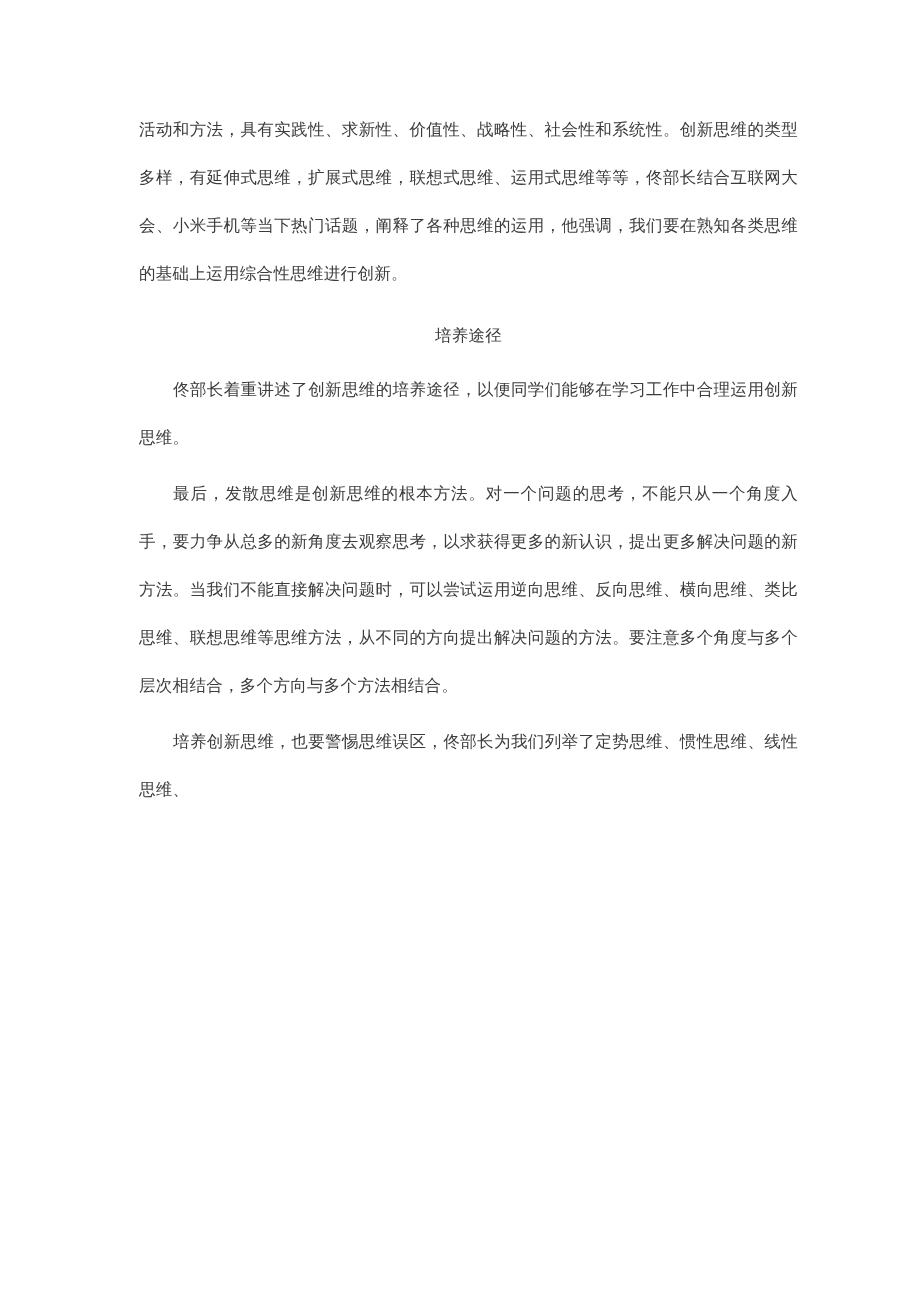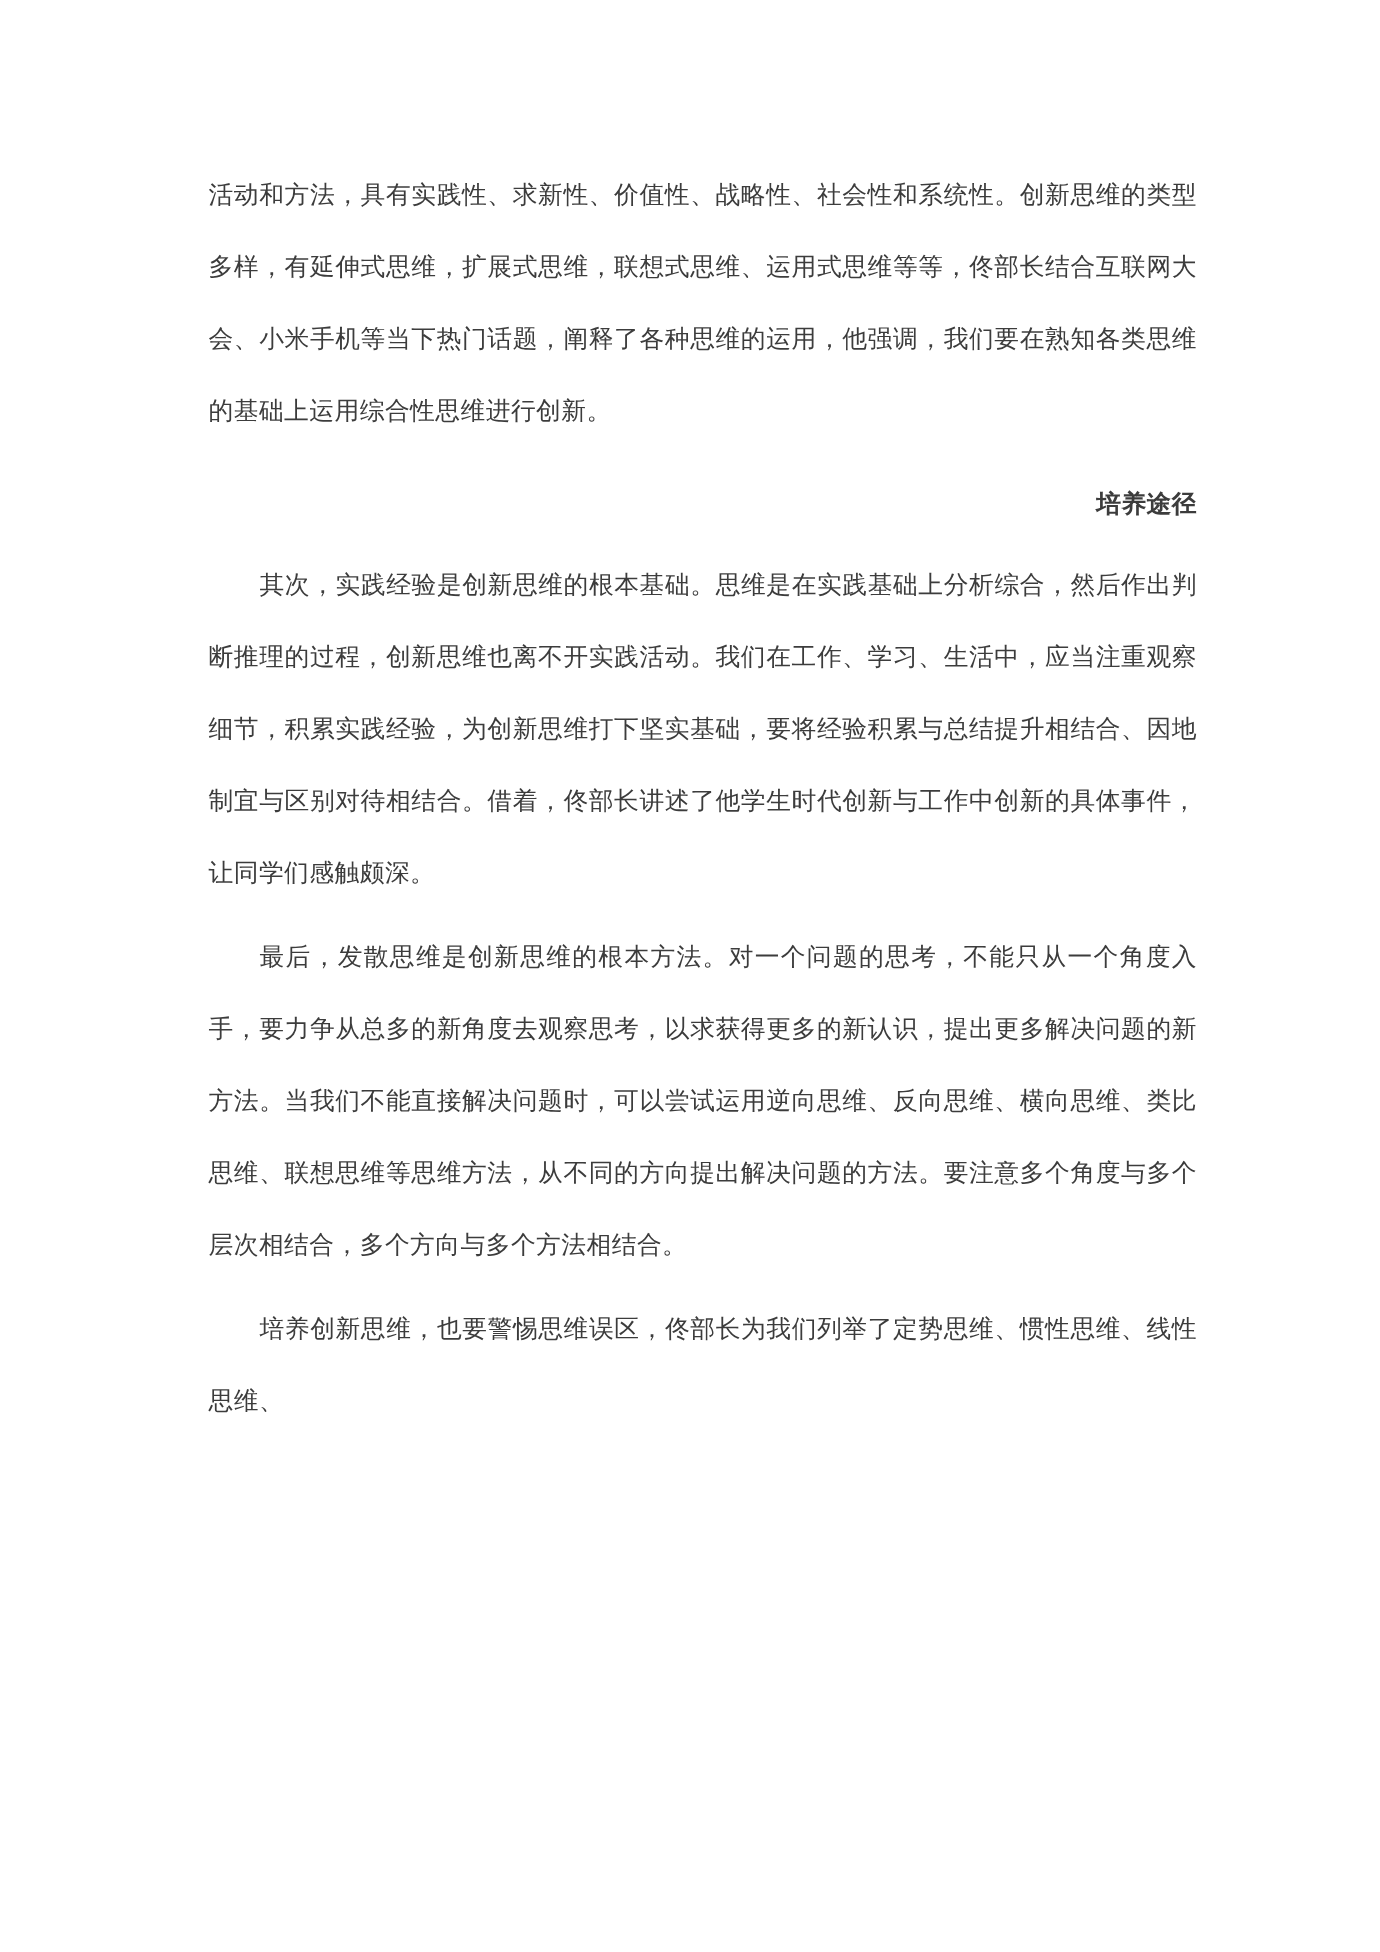--- a/index.html
+++ b/index.html
@@ -30,35 +30,35 @@
     text-justify: inter-ideograph;
     letter-spacing: 0.3px;
     word-break: break-all;
   }
   .para.indent {
     text-indent: 34px;
   }
   .section-heading {
     margin: 14px 0 6px 0;
     font-size: 16.5px;
-    font-weight: bold;
+    font-weight: normal;
     line-height: 48px;
-    text-align: right;
+    text-align: center;
     letter-spacing: 0.3px;
   }
 </style>
 </head>
 <body>
 
 <div class="page">
   <p class="para">活动和方法，具有实践性、求新性、价值性、战略性、社会性和系统性。创新思维的类型多样，有延伸式思维，扩展式思维，联想式思维、运用式思维等等，佟部长结合互联网大会、小米手机等当下热门话题，阐释了各种思维的运用，他强调，我们要在熟知各类思维的基础上运用综合性思维进行创新。</p>
 
   <h2 class="section-heading">培养途径</h2>
 
+  <p class="para indent">佟部长着重讲述了创新思维的培养途径，以便同学们能够在学习工作中合理运用创新思维。</p>
 
 
-  <p class="para indent">其次，实践经验是创新思维的根本基础。思维是在实践基础上分析综合，然后作出判断推理的过程，创新思维也离不开实践活动。我们在工作、学习、生活中，应当注重观察细节，积累实践经验，为创新思维打下坚实基础，要将经验积累与总结提升相结合、因地制宜与区别对待相结合。借着，佟部长讲述了他学生时代创新与工作中创新的具体事件，让同学们感触颇深。</p>
 
   <p class="para indent">最后，发散思维是创新思维的根本方法。对一个问题的思考，不能只从一个角度入手，要力争从总多的新角度去观察思考，以求获得更多的新认识，提出更多解决问题的新方法。当我们不能直接解决问题时，可以尝试运用逆向思维、反向思维、横向思维、类比思维、联想思维等思维方法，从不同的方向提出解决问题的方法。要注意多个角度与多个层次相结合，多个方向与多个方法相结合。</p>
 
 
   <p class="para indent">培养创新思维，也要警惕思维误区，佟部长为我们列举了定势思维、惯性思维、线性思维、</p>
 </div>
 
 </body></html>

